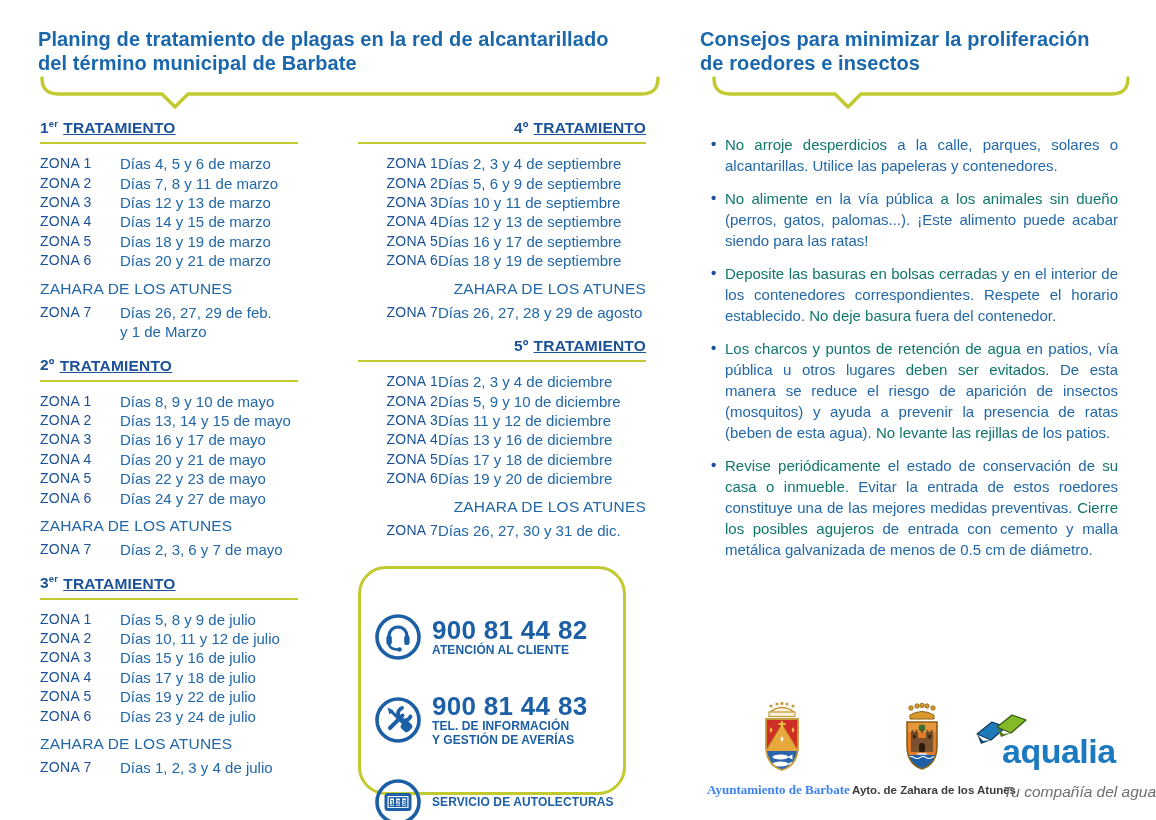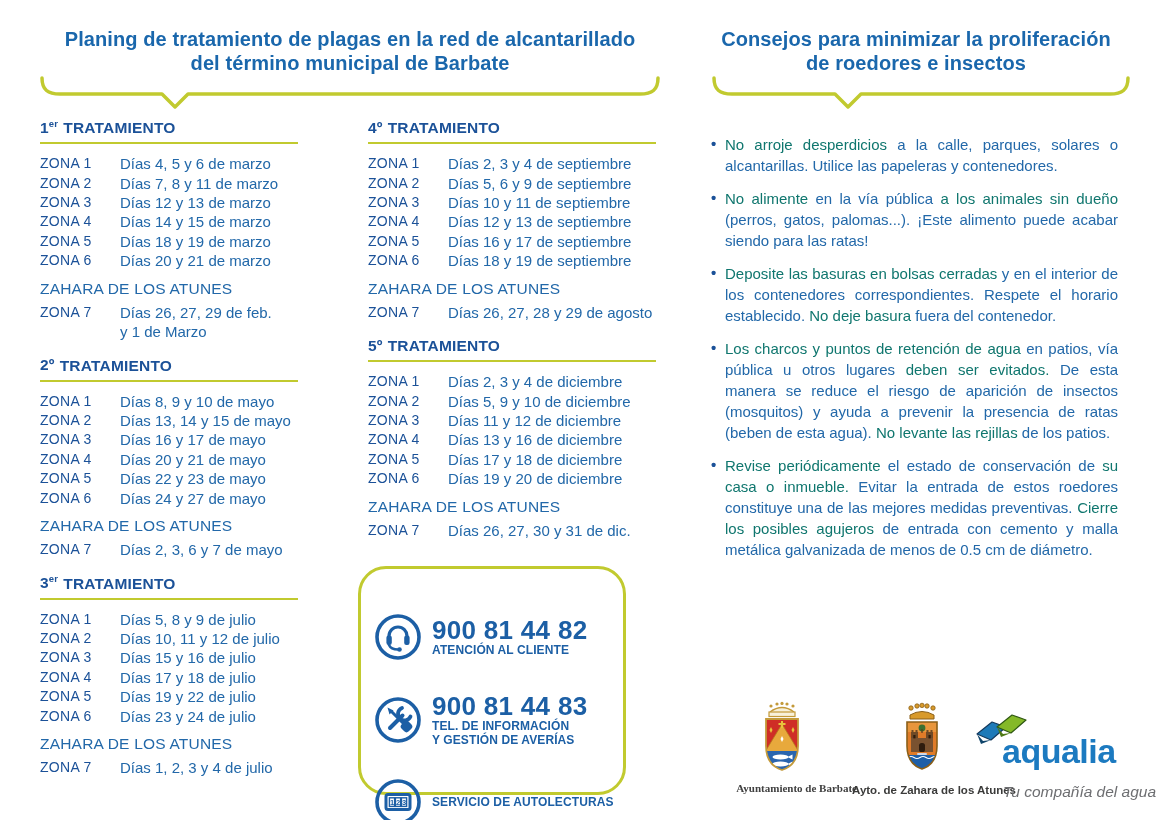--- a/index.html
+++ b/index.html
@@ -8,37 +8,37 @@
     --body-blue:#2268a9;
     --green:#c1ca2f;
     --phone-blue:#1c5fa5;
     --aq-blue:#1c7ac0;
     --aq-green:#84b928;
     --tag-gray:#6d6e71;
   }
   html,body{margin:0;padding:0;background:#fff;}
   .page{position:relative;width:1156px;height:820px;background:#fff;overflow:hidden;
         font-family:"Liberation Sans",sans-serif;}
-  .big-title{position:absolute;top:27px;text-align:center;font-weight:bold;
+  .big-title{position:absolute;top:27px;font-weight:bold;
         font-size:20px;line-height:24px;color:var(--title-blue);letter-spacing:0.1px;}
   .t-left{left:38px;width:624px;}
   .t-right{left:700px;width:432px;}
   .brace{position:absolute;top:74px;}
   .b-left{left:40px;}
   .b-right{left:712px;}
 
   .col{position:absolute;top:118px;}
   .col1{left:40px;width:258px;}
-  .col2{left:368px;width:288px;}
+  .col2{left:358px;width:288px;text-align:right;}
   .sec + .sec{margin-top:14px;}
   .sec-head{font-size:15.5px;font-weight:bold;color:var(--navy);
         padding-bottom:5px;border-bottom:2.5px solid var(--green);margin-bottom:10px;
         letter-spacing:0.2px;}
   .sec-head sup{font-size:9.5px;}
-  .sec-head .hw{margin-left:5px;}
+  .sec-head .hw{margin-left:5px;text-decoration:underline;}
   .row{display:flex;line-height:19.4px;}
   .zone{flex:0 0 80px;font-weight:normal;font-size:14px;color:var(--navy);letter-spacing:0.3px;}
   .dates{font-size:15px;color:var(--body-blue);white-space:nowrap;}
   .sub{font-size:15.5px;color:var(--body-blue);margin:9px 0 5px;letter-spacing:0.2px;}
 
   .phone-box{position:absolute;left:358px;top:566px;width:268px;height:229px;
         box-sizing:border-box;border:3.5px solid var(--green);border-radius:28px;
         padding:13px 0 0 12px;}
   .phone-entry{display:flex;align-items:center;margin-bottom:16px;margin-top:30px;}
   .phone-icon{width:50px;height:50px;margin-right:9px;flex:0 0 auto;}
@@ -50,26 +50,26 @@
 
   .tips-col{position:absolute;left:710px;top:134px;width:408px;}
   .tips{margin:0;padding:0;list-style:none;}
   .tips li{position:relative;padding-left:15px;margin-bottom:12px;font-size:15px;
         line-height:21px;color:var(--body-blue);text-align:justify;}
   .tips li::before{content:"\2022";position:absolute;left:1px;top:-1px;
         color:var(--navy);font-weight:bold;}
   .tips .b{font-weight:normal;color:#0f766e;}
 
   .footer{position:absolute;left:700px;top:686px;width:456px;height:130px;}
-  .logo{position:absolute;text-align:right;}
+  .logo{position:absolute;text-align:left;}
   .logo-barbate{left:7px;top:12px;width:150px;}
   .logo-zahara{left:152px;top:14px;width:140px;}
   .crest{display:block;margin:0 auto;}
-  .cap-serif{font-family:"Liberation Serif",serif;font-weight:bold;font-size:11px;
-        color:#404040;margin-top:8px;white-space:nowrap;}
+  .cap-serif{font-family:"Liberation Serif",serif;font-weight:bold;font-size:13px;
+        color:#3b82f6;margin-top:8px;white-space:nowrap;}
   .cap-sans{font-size:11.5px;font-weight:bold;color:#3b3b3a;margin-top:12px;white-space:nowrap;}
   .logo-aqualia{left:275px;top:28px;width:170px;height:90px;}
   .aq-arrows{position:absolute;left:0;top:0;}
   .aq-brand{position:absolute;left:27px;top:18px;font-size:34px;font-weight:bold;
         color:var(--aq-blue);letter-spacing:-0.5px;}
   .aq-tagline{position:absolute;left:28px;top:69px;font-style:italic;font-size:15.5px;
         color:var(--tag-gray);white-space:nowrap;}
 </style>
 </head>
 <body>

